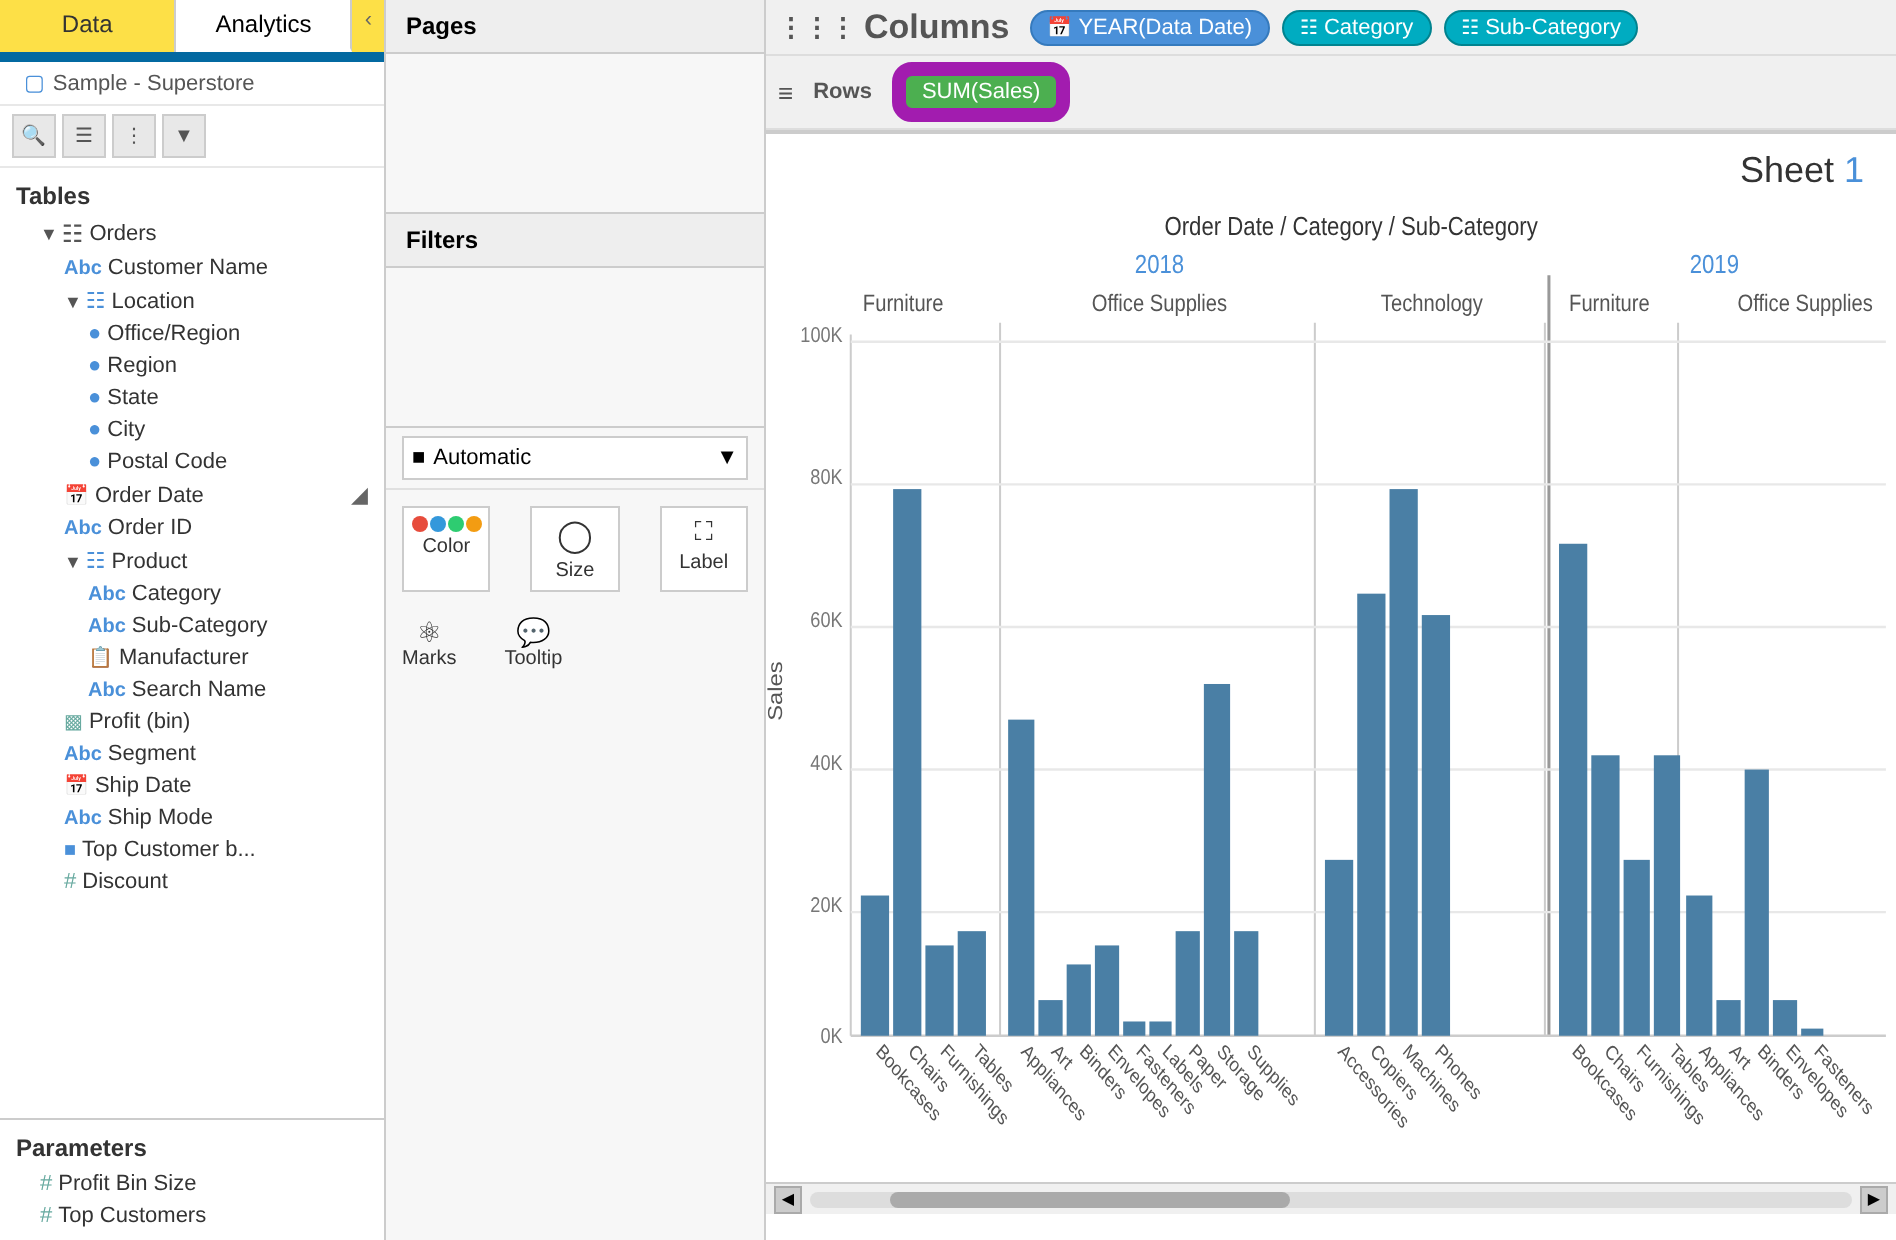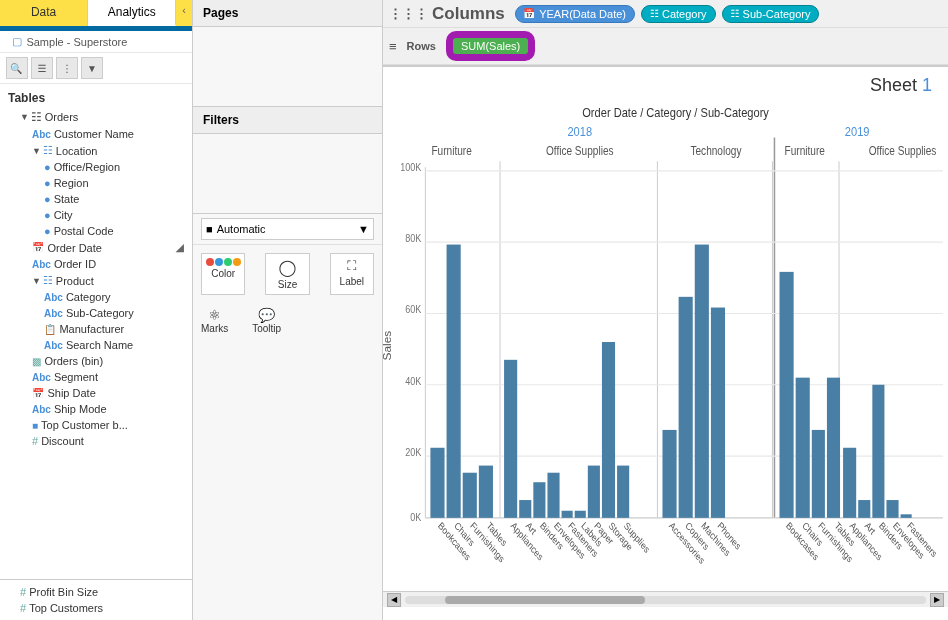--- a/index.html
+++ b/index.html
@@ -181,21 +181,21 @@
     </div>
     <div class="tree-item">
       <span class="indent3"></span>
       <span class="type-abc">Abc</span>
       <span class="label">Search Name</span>
     </div>
 
     <div class="tree-item">
       <span class="indent2"></span>
       <span style="color:#68aaa0; font-size:10px; margin-right:3px;">▩</span>
-      <span class="label">Orders (bin)</span>
+      <span class="label">Profit (bin)</span>
     </div>
 
     <div class="tree-item">
       <span class="indent2"></span>
       <span class="type-abc">Abc</span>
       <span class="label">Segment</span>
     </div>
 
     <div class="tree-item">
       <span class="indent2"></span>
@@ -216,20 +216,21 @@
     </div>
 
     <div class="tree-item">
       <span class="indent2"></span>
       <span class="type-hash" style="color:#68aaa0;">#</span>
       <span class="label">Discount</span>
     </div>
   </div>
 
   <div class="params-section">
+    <div class="params-title">Parameters</div>
     <div class="tree-item">
       <span class="indent1"></span>
       <span style="color:#68aaa0; font-size:11px; margin-right:3px;">#</span>
       <span class="label">Profit Bin Size</span>
     </div>
     <div class="tree-item">
       <span class="indent1"></span>
       <span style="color:#68aaa0; font-size:11px; margin-right:3px;">#</span>
       <span class="label">Top Customers</span>
     </div>

